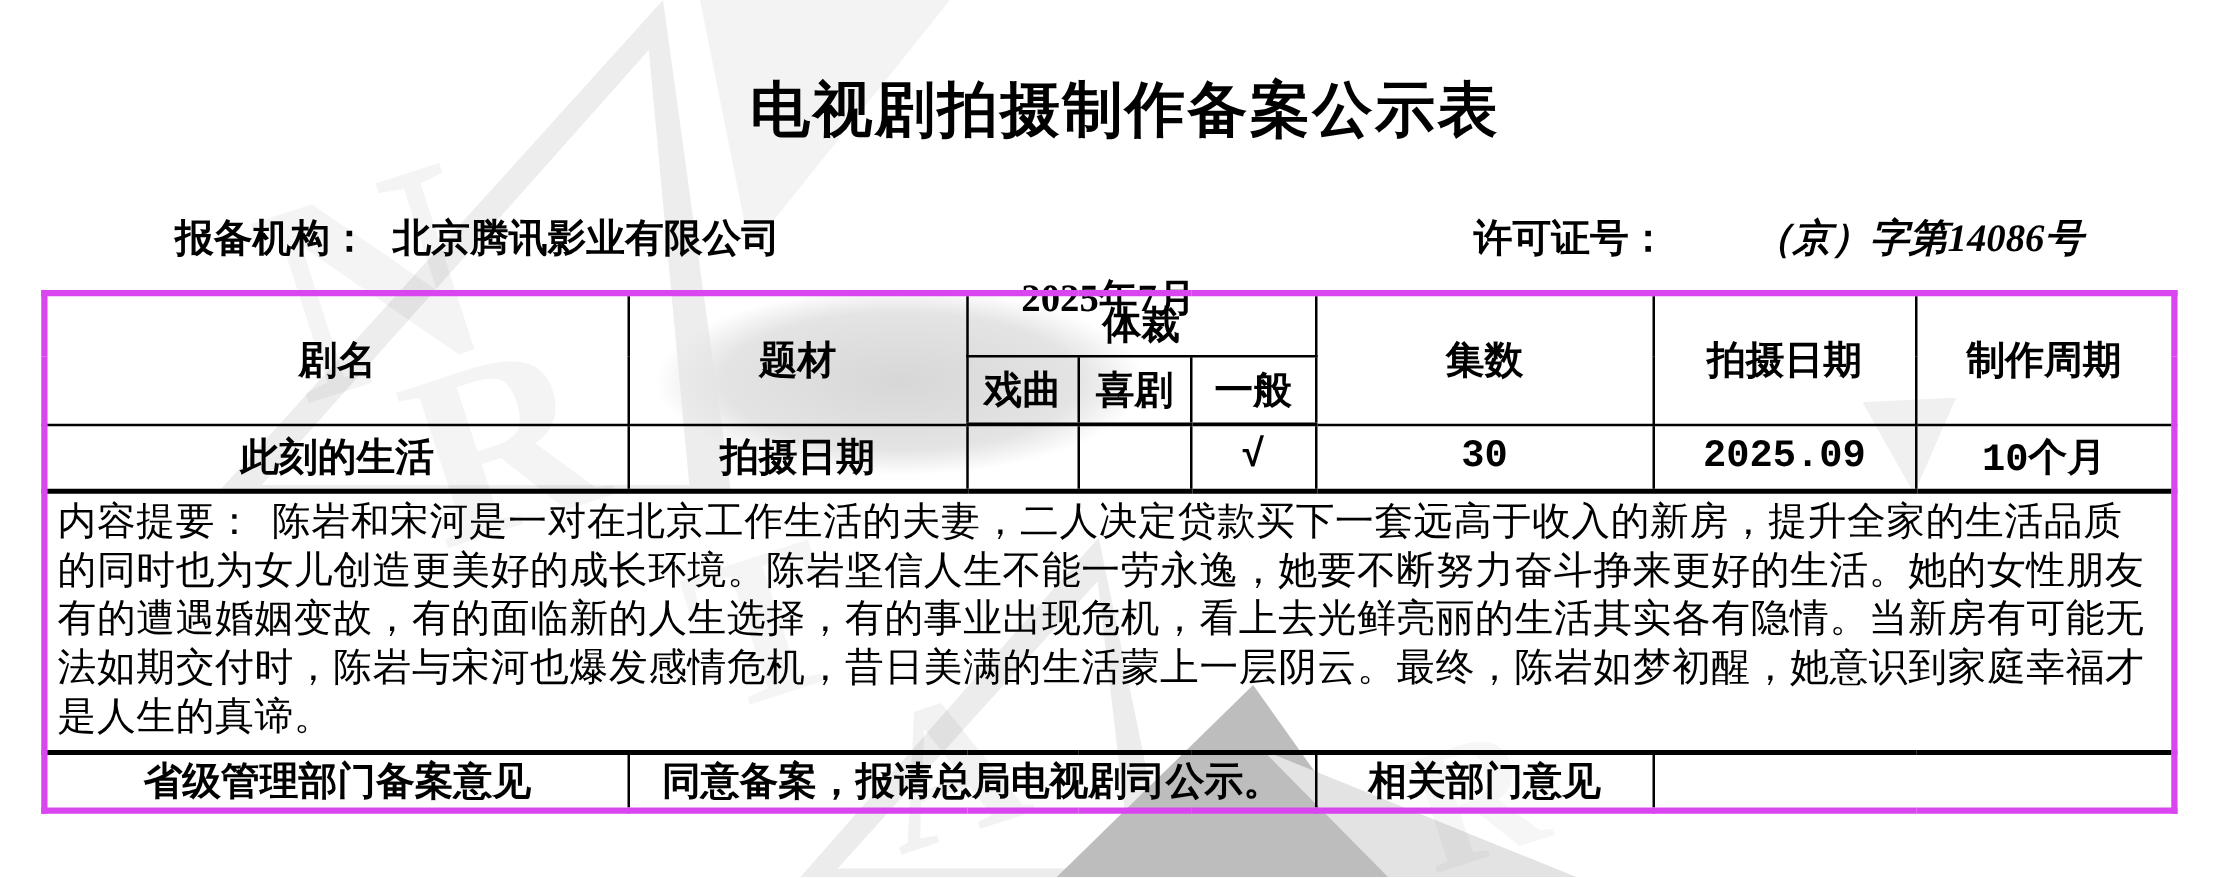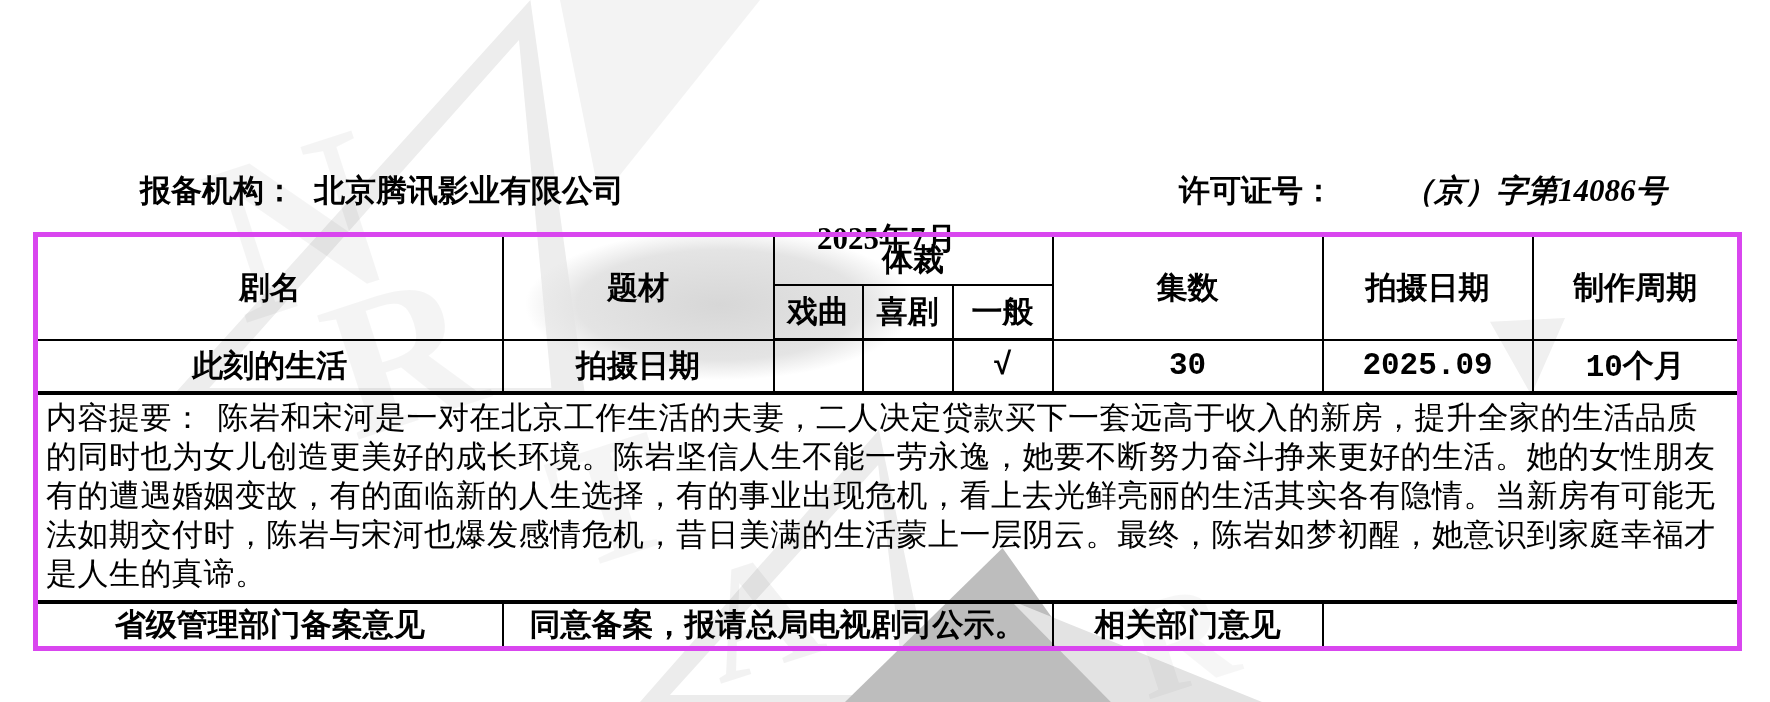--- a/index.html
+++ b/index.html
@@ -93,20 +93,21 @@
     <div class="wm wm-sailb-right"></div>
     <div class="wm wm-quad-right"></div>
     <span class="wm-letter wm-l1">N</span>
     <span class="wm-letter wm-l2">R</span>
     <span class="wm-letter wm-l3">T</span>
     <span class="wm-letter wm-l4">A</span>
     <span class="wm-letter wm-l5">R</span>
   </div>
 
   <div class="content">
+    <h1 class="title">电视剧拍摄制作备案公示表</h1>
 
     <div class="meta">
       <span class="m-agency-label">报备机构：</span>
       <span class="m-agency-value">北京腾讯影业有限公司</span>
       <span class="m-period">2025年7月</span>
       <span class="m-license-label">许可证号：</span>
       <span class="m-license-value">（京）字第14086号</span>
     </div>
 
     <table class="form-table">

